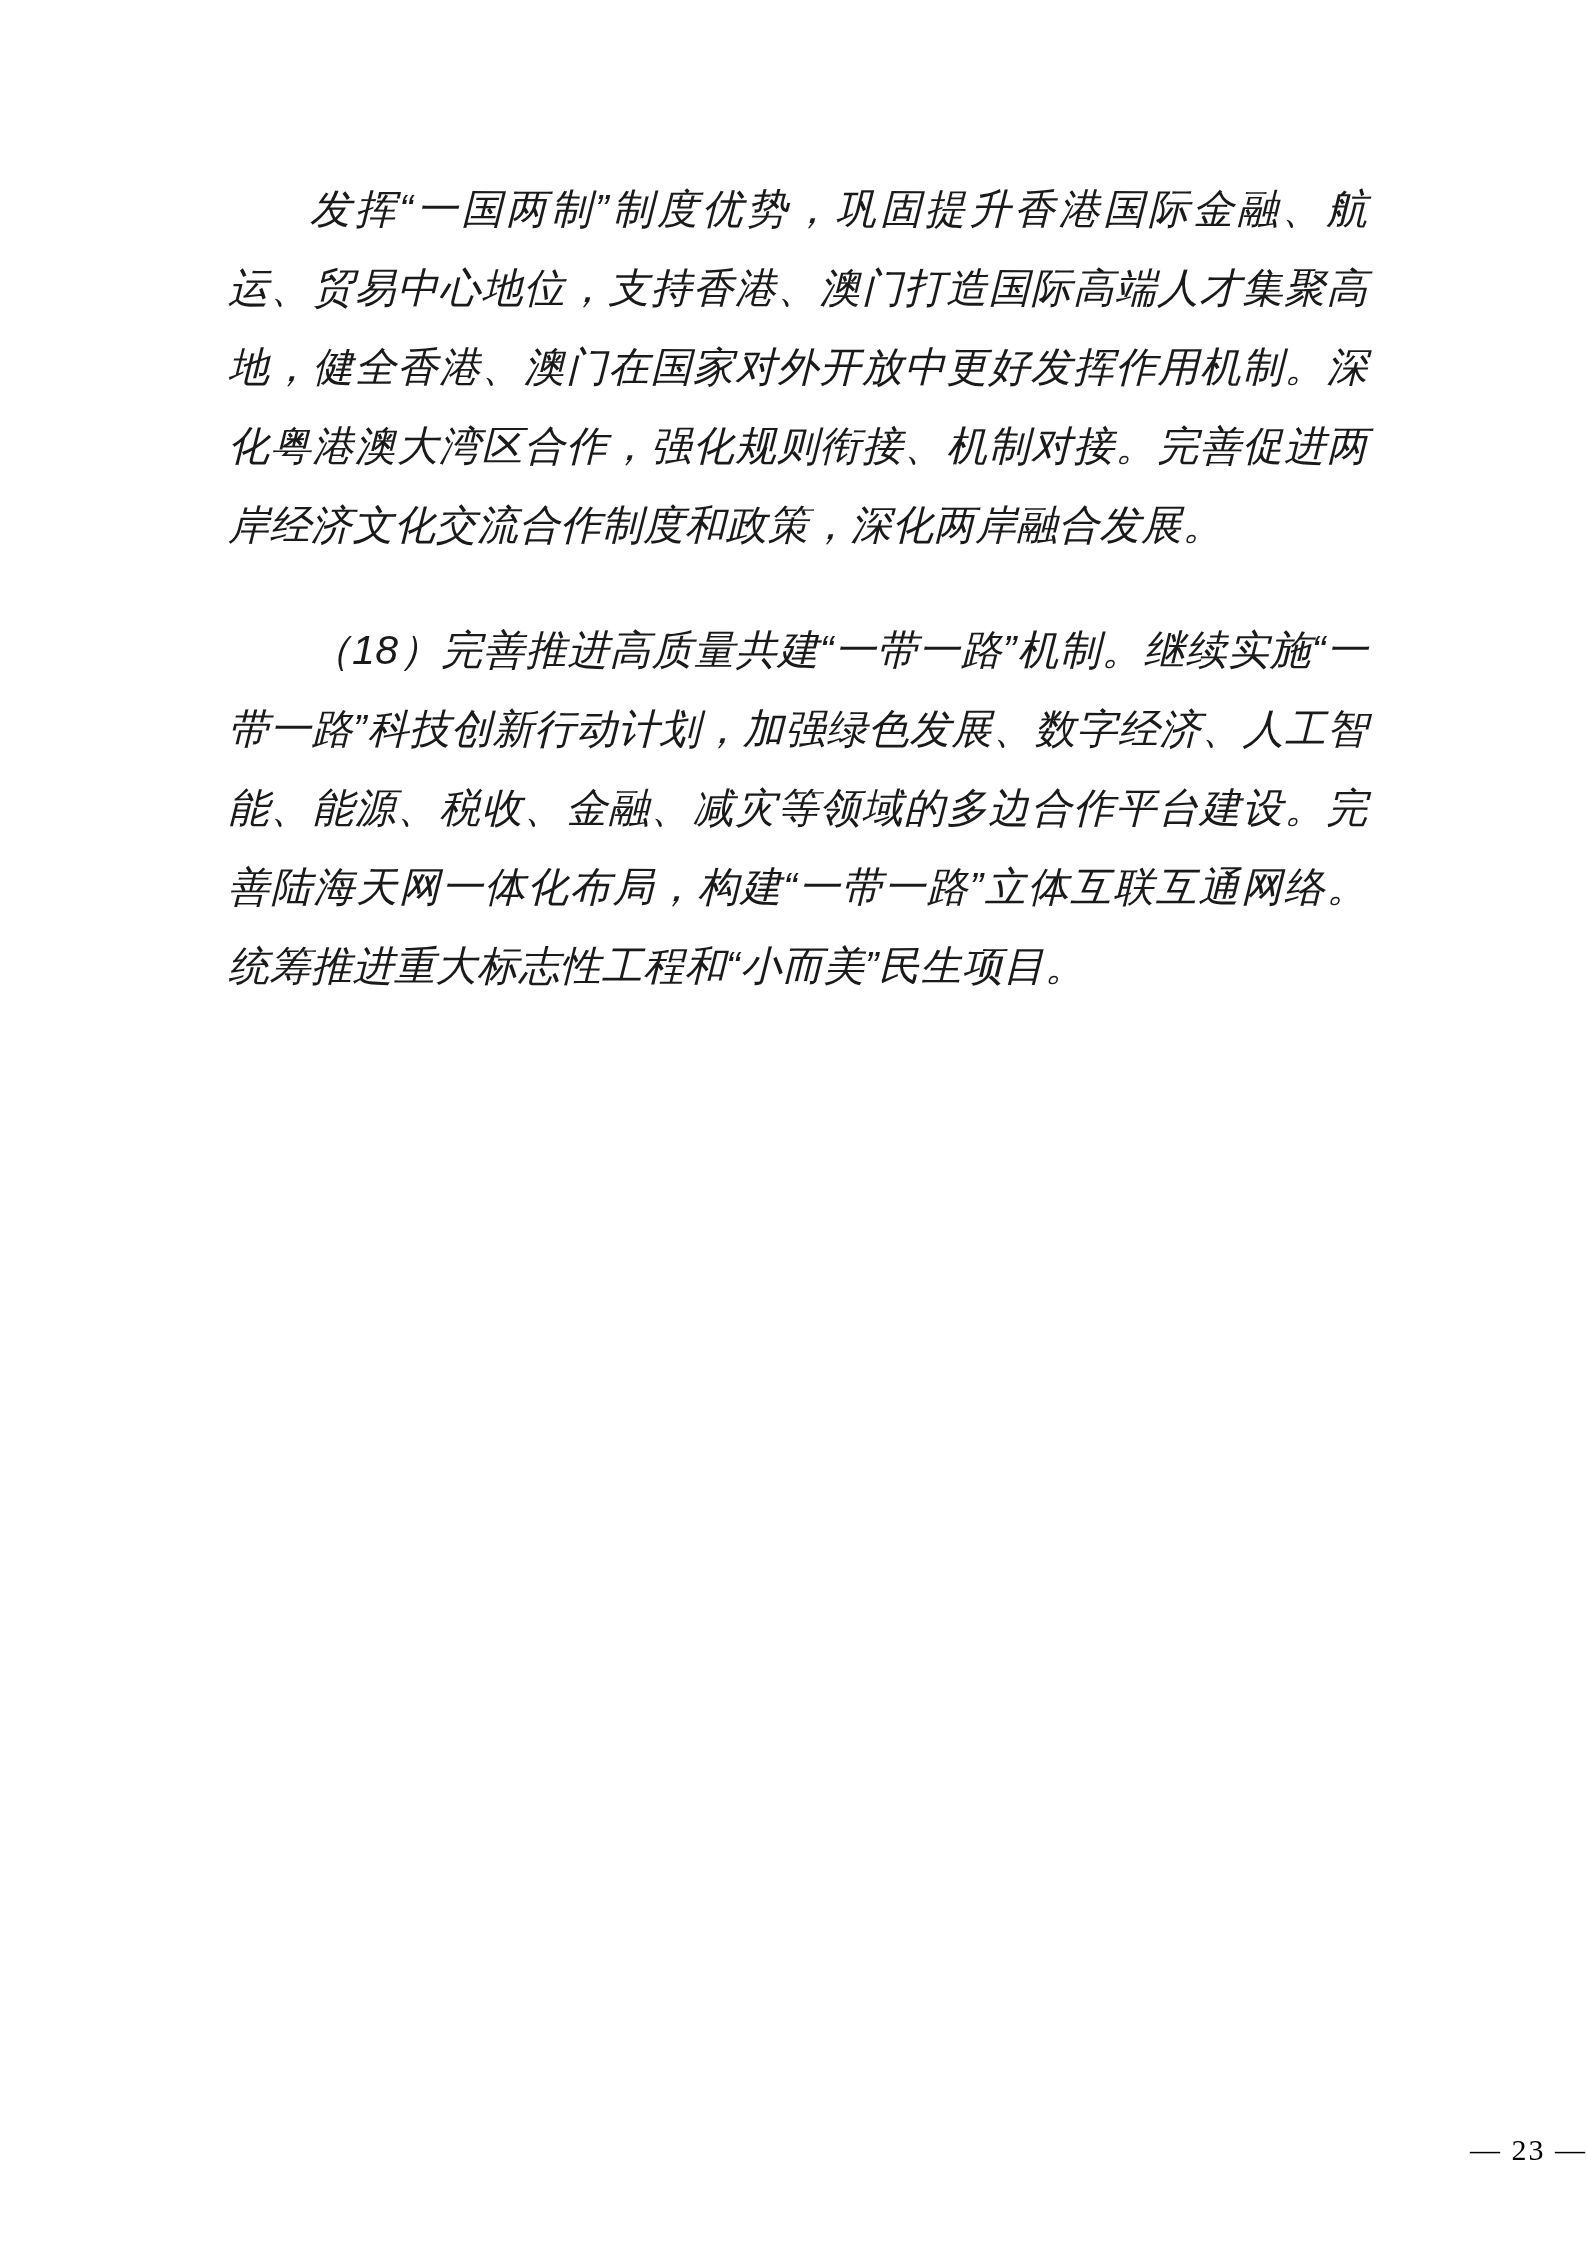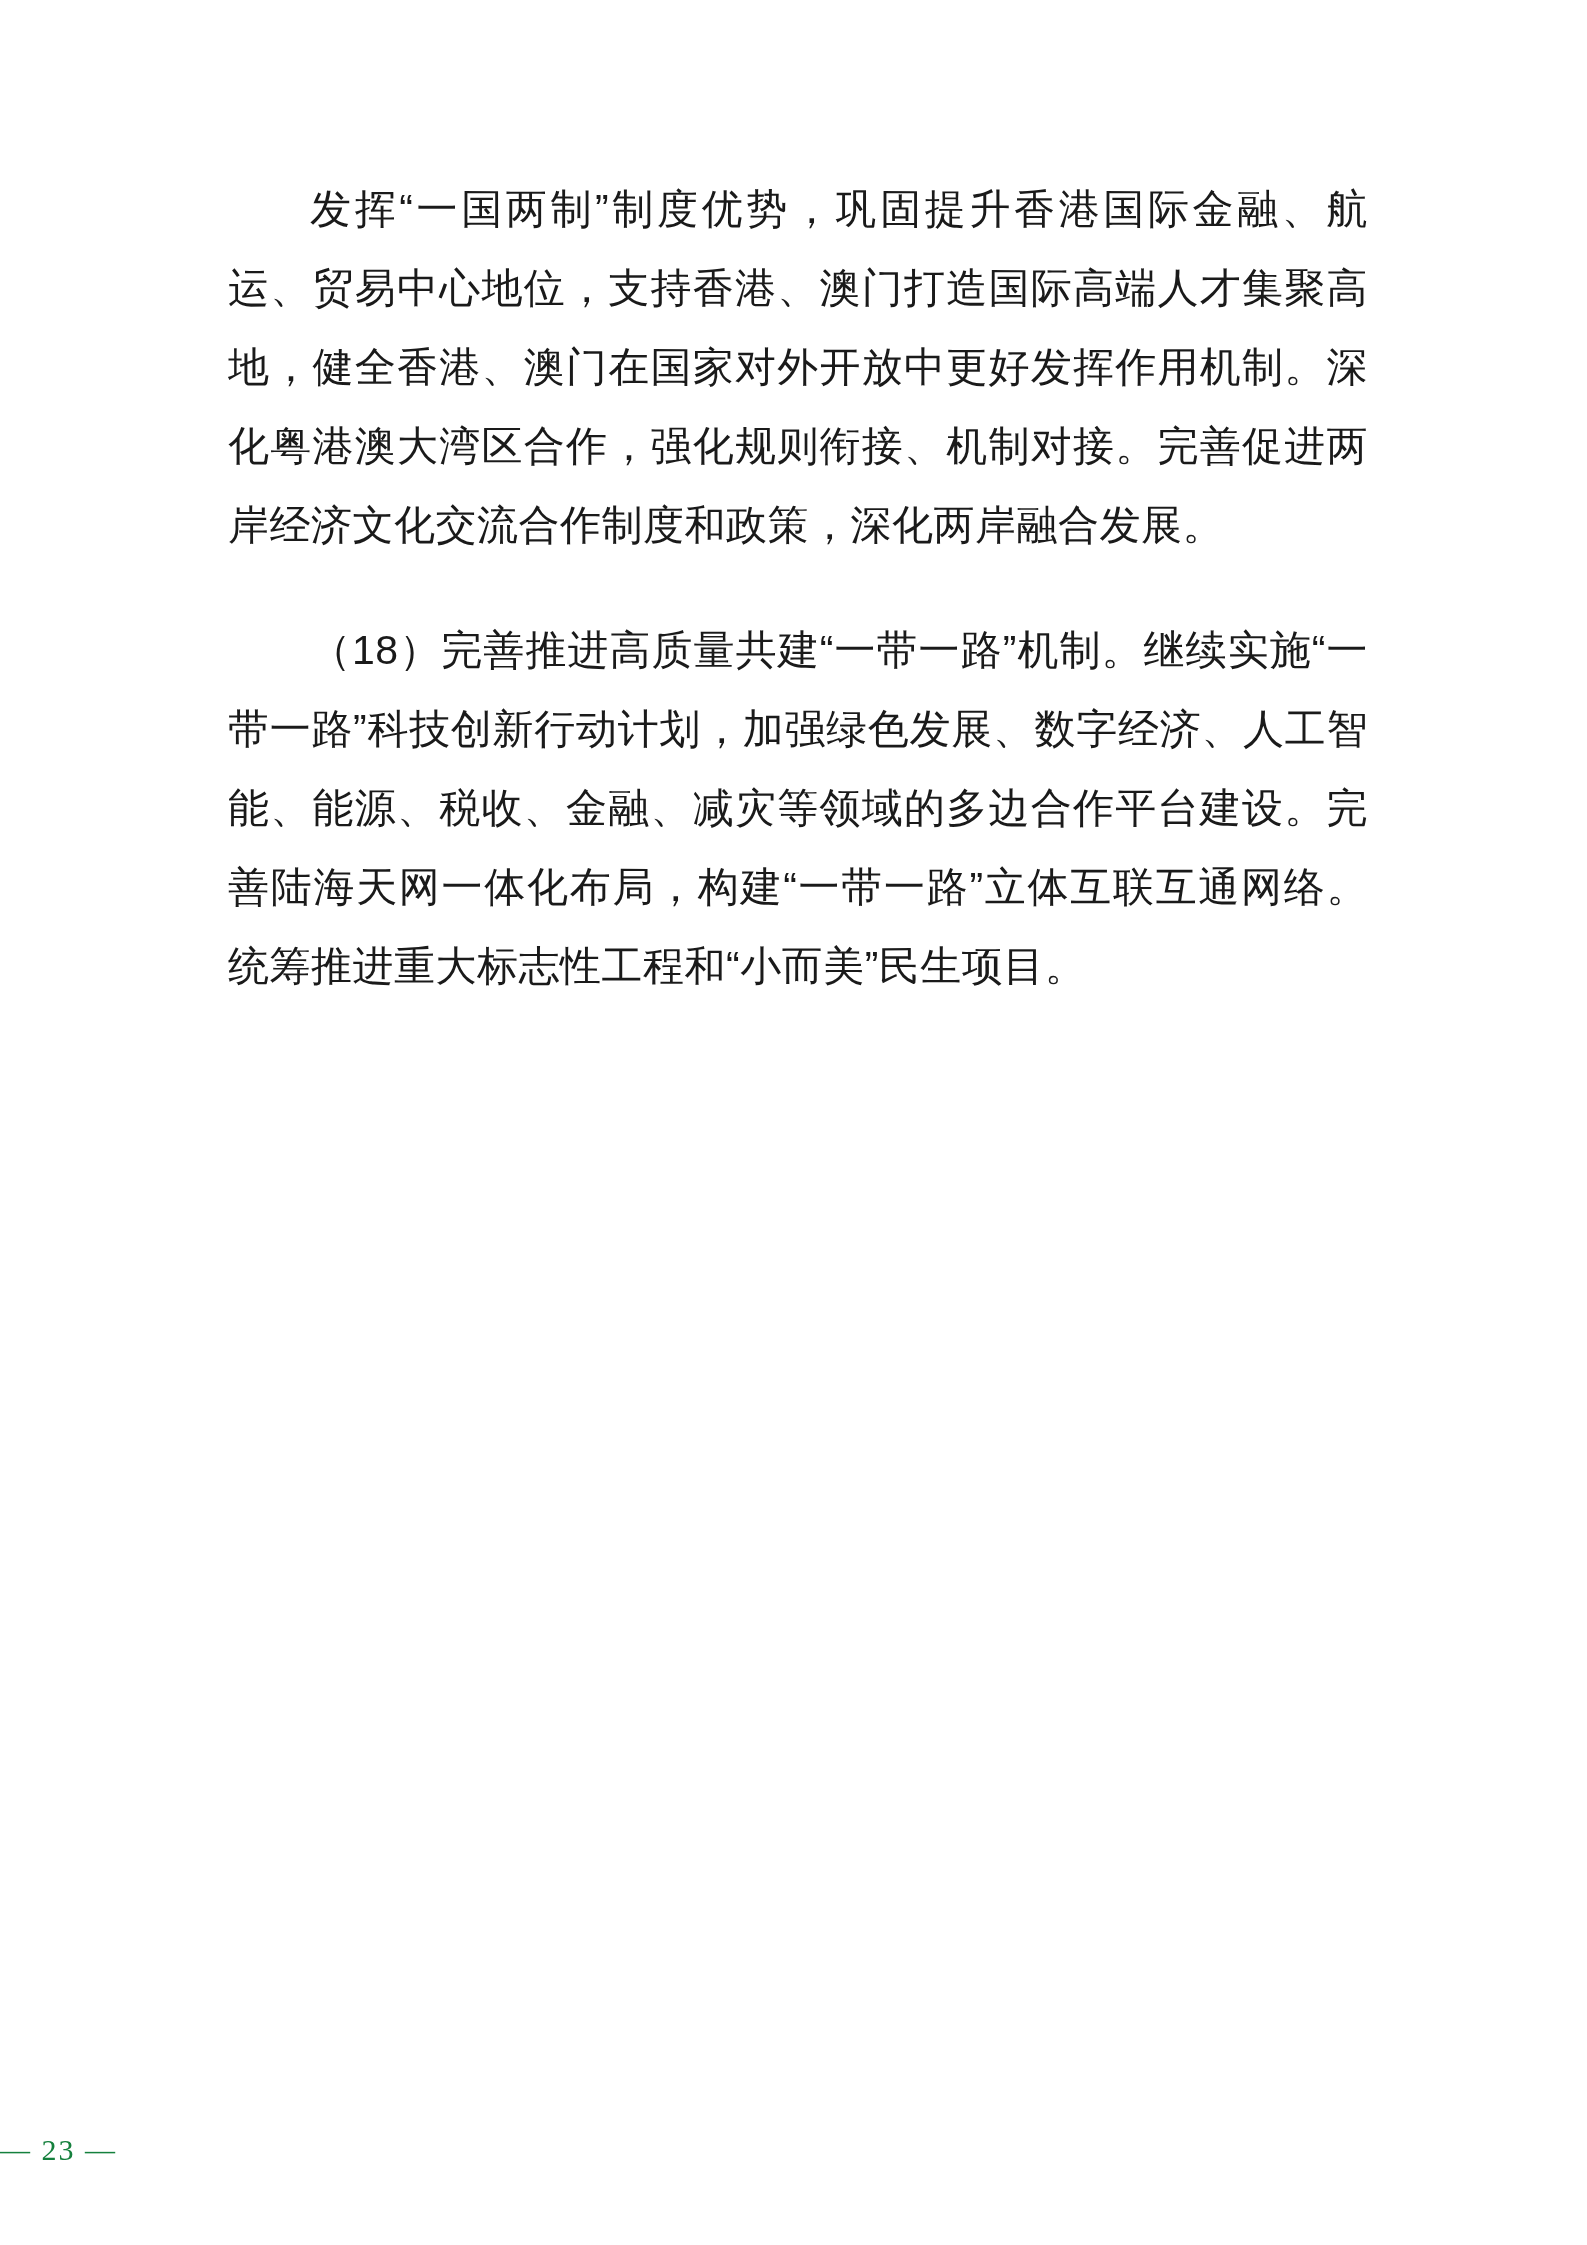--- a/index.html
+++ b/index.html
@@ -16,20 +16,21 @@
     box-sizing: border-box;
     background: #ffffff;
     position: relative;
     overflow: hidden;
   }
   .content {
     position: absolute;
     left: 228px;
     top: 170px;
     width: 1140px;
+    font-style: italic;
   }
   p.body-text {
     margin: 0 0 46px 0;
     font-family: "Liberation Sans", sans-serif;
     font-size: 41px;
     line-height: 79px;
     color: #1a1a1a;
     text-align: justify;
     text-justify: inter-ideograph;
     letter-spacing: 0.5px;
@@ -44,24 +45,24 @@
     line-height: 79px;
     color: #111111;
     text-indent: 82px;
     letter-spacing: 1px;
   }
   .page-number {
     position: absolute;
     left: 0;
     right: 0;
     bottom: 78px;
-    text-align: left;
+    text-align: right;
     font-family: "Liberation Serif", serif;
     font-size: 30px;
-    color: #15803d;
+    color: #000000;
     letter-spacing: 2px;
   }
 </style>
 </head>
 <body>
 
 <div class="page">
   <div class="content">
 
     <p class="body-text">发挥“一国两制”制度优势，巩固提升香港国际金融、航运、贸易中心地位，支持香港、澳门打造国际高端人才集聚高地，健全香港、澳门在国家对外开放中更好发挥作用机制。深化粤港澳大湾区合作，强化规则衔接、机制对接。完善促进两岸经济文化交流合作制度和政策，深化两岸融合发展。</p>

